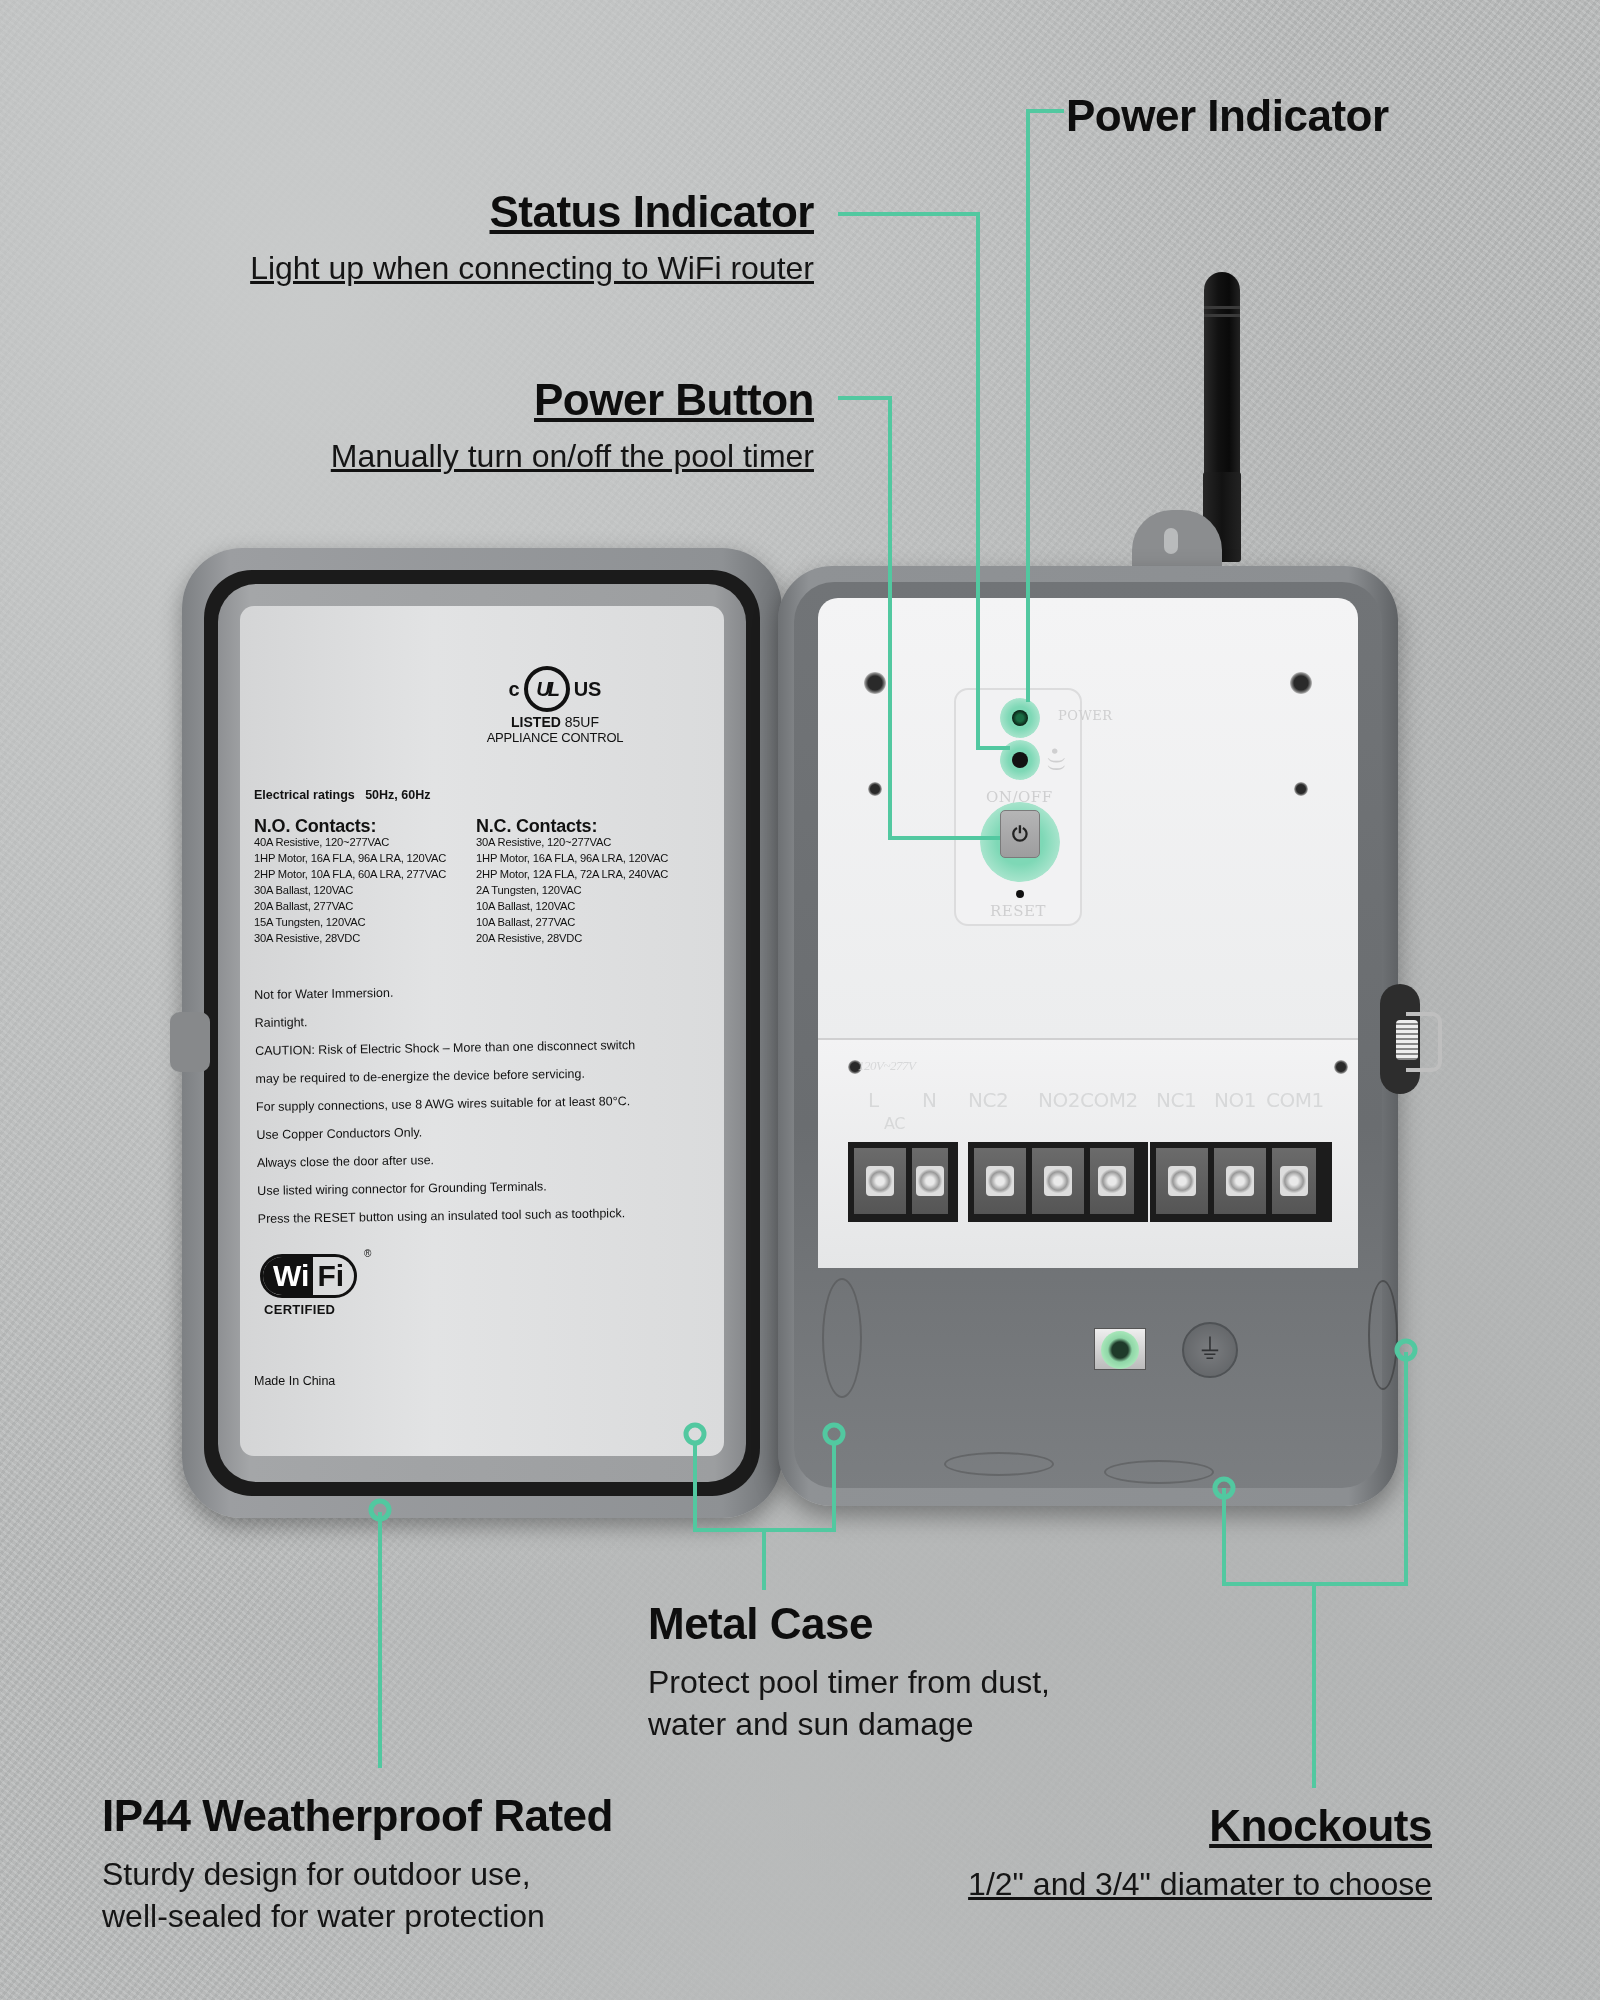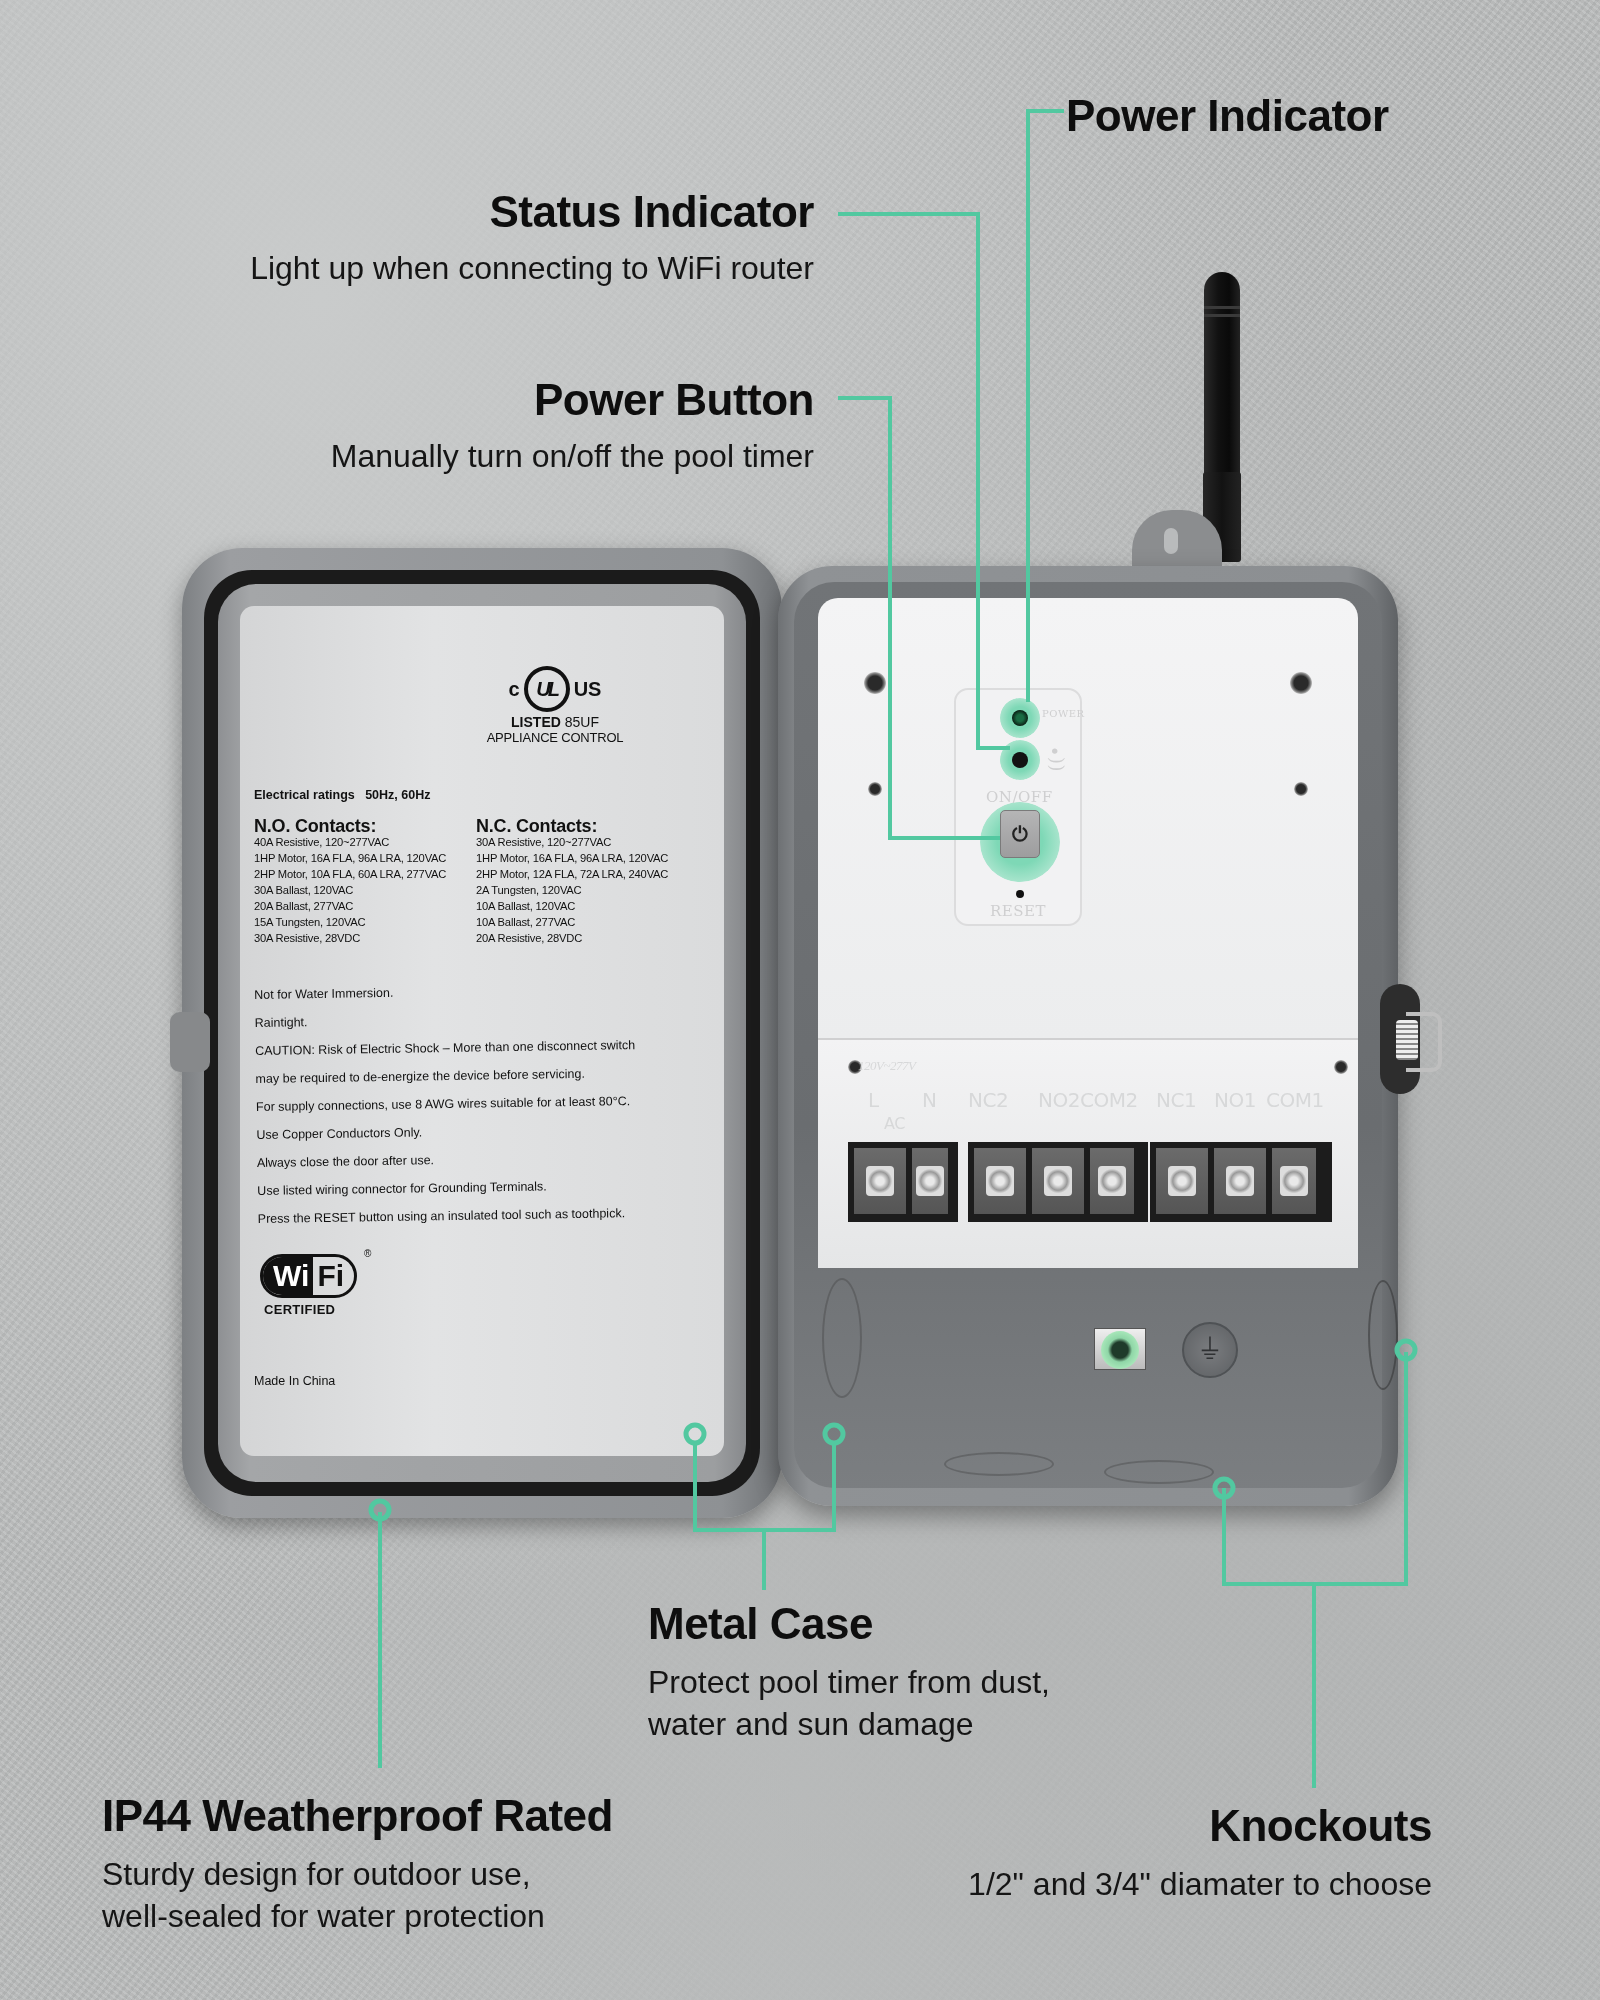--- a/index.html
+++ b/index.html
@@ -14,21 +14,21 @@
       repeating-linear-gradient(37deg, rgba(255,255,255,0.05) 0 2px, rgba(0,0,0,0.04) 2px 5px),
       repeating-linear-gradient(-52deg, rgba(0,0,0,0.035) 0 3px, rgba(255,255,255,0.04) 3px 7px),
       #bcbebe;
     color: #111;
   }
 
   
   .callout { position: absolute; }
   .callout .title { font-weight: 700; font-size: 44px; letter-spacing: -0.5px; color: #0e0e0e; line-height: 1.1; }
   .callout .desc  { font-size: 32px; color: #151515; line-height: 1.3; margin-top: 14px; }
-  .right-align { text-align: right; }
+  .right-align { text-align: right; text-decoration: underline; }
 
   
   svg.overlay { position: absolute; left: 0; top: 0; width: 1600px; height: 2000px; pointer-events: none; }
 
   
   .antenna {
     position: absolute; left: 1204px; top: 272px; width: 36px; height: 290px;
     background: linear-gradient(90deg, #2a2a2a, #111 40%, #0a0a0a 70%, #222);
     border-radius: 18px 18px 4px 4px;
   }
@@ -264,21 +264,21 @@
   <div class="box-inner">
     <div class="faceplate">
       <div class="screw-hole" style="left:46px; top:74px;"></div>
       <div class="screw-hole" style="right:46px; top:74px;"></div>
       <div class="screw-hole sm" style="left:50px; top:184px;"></div>
       <div class="screw-hole sm" style="right:50px; top:184px;"></div>
 
       <div class="ctrl-panel">
         <div class="led-halo" style="left:44px; top:8px; width:40px; height:40px;"></div>
         <div class="led green" style="left:56px; top:20px; width:16px; height:16px;"></div>
-        <span class="panel-text" style="left:86px; top:18px; font-size:10px;">POWER</span>
+        <span class="panel-text" style="left:70px; top:18px; font-size:13px;padding-left:32px;">POWER</span>
 
         <div class="led-halo" style="left:44px; top:50px; width:40px; height:40px;"></div>
         <div class="led" style="left:56px; top:62px; width:16px; height:16px;"></div>
         <span class="panel-text" style="left:86px; top:58px; font-size:18px; transform:rotate(-90deg);">((•</span>
 
         <span class="panel-text" style="left:30px; top:98px;">ON/OFF</span>
 
         <div class="led-halo" style="left:24px; top:112px; width:80px; height:80px;"></div>
         <div class="power-btn">
           <span>⏻</span>

